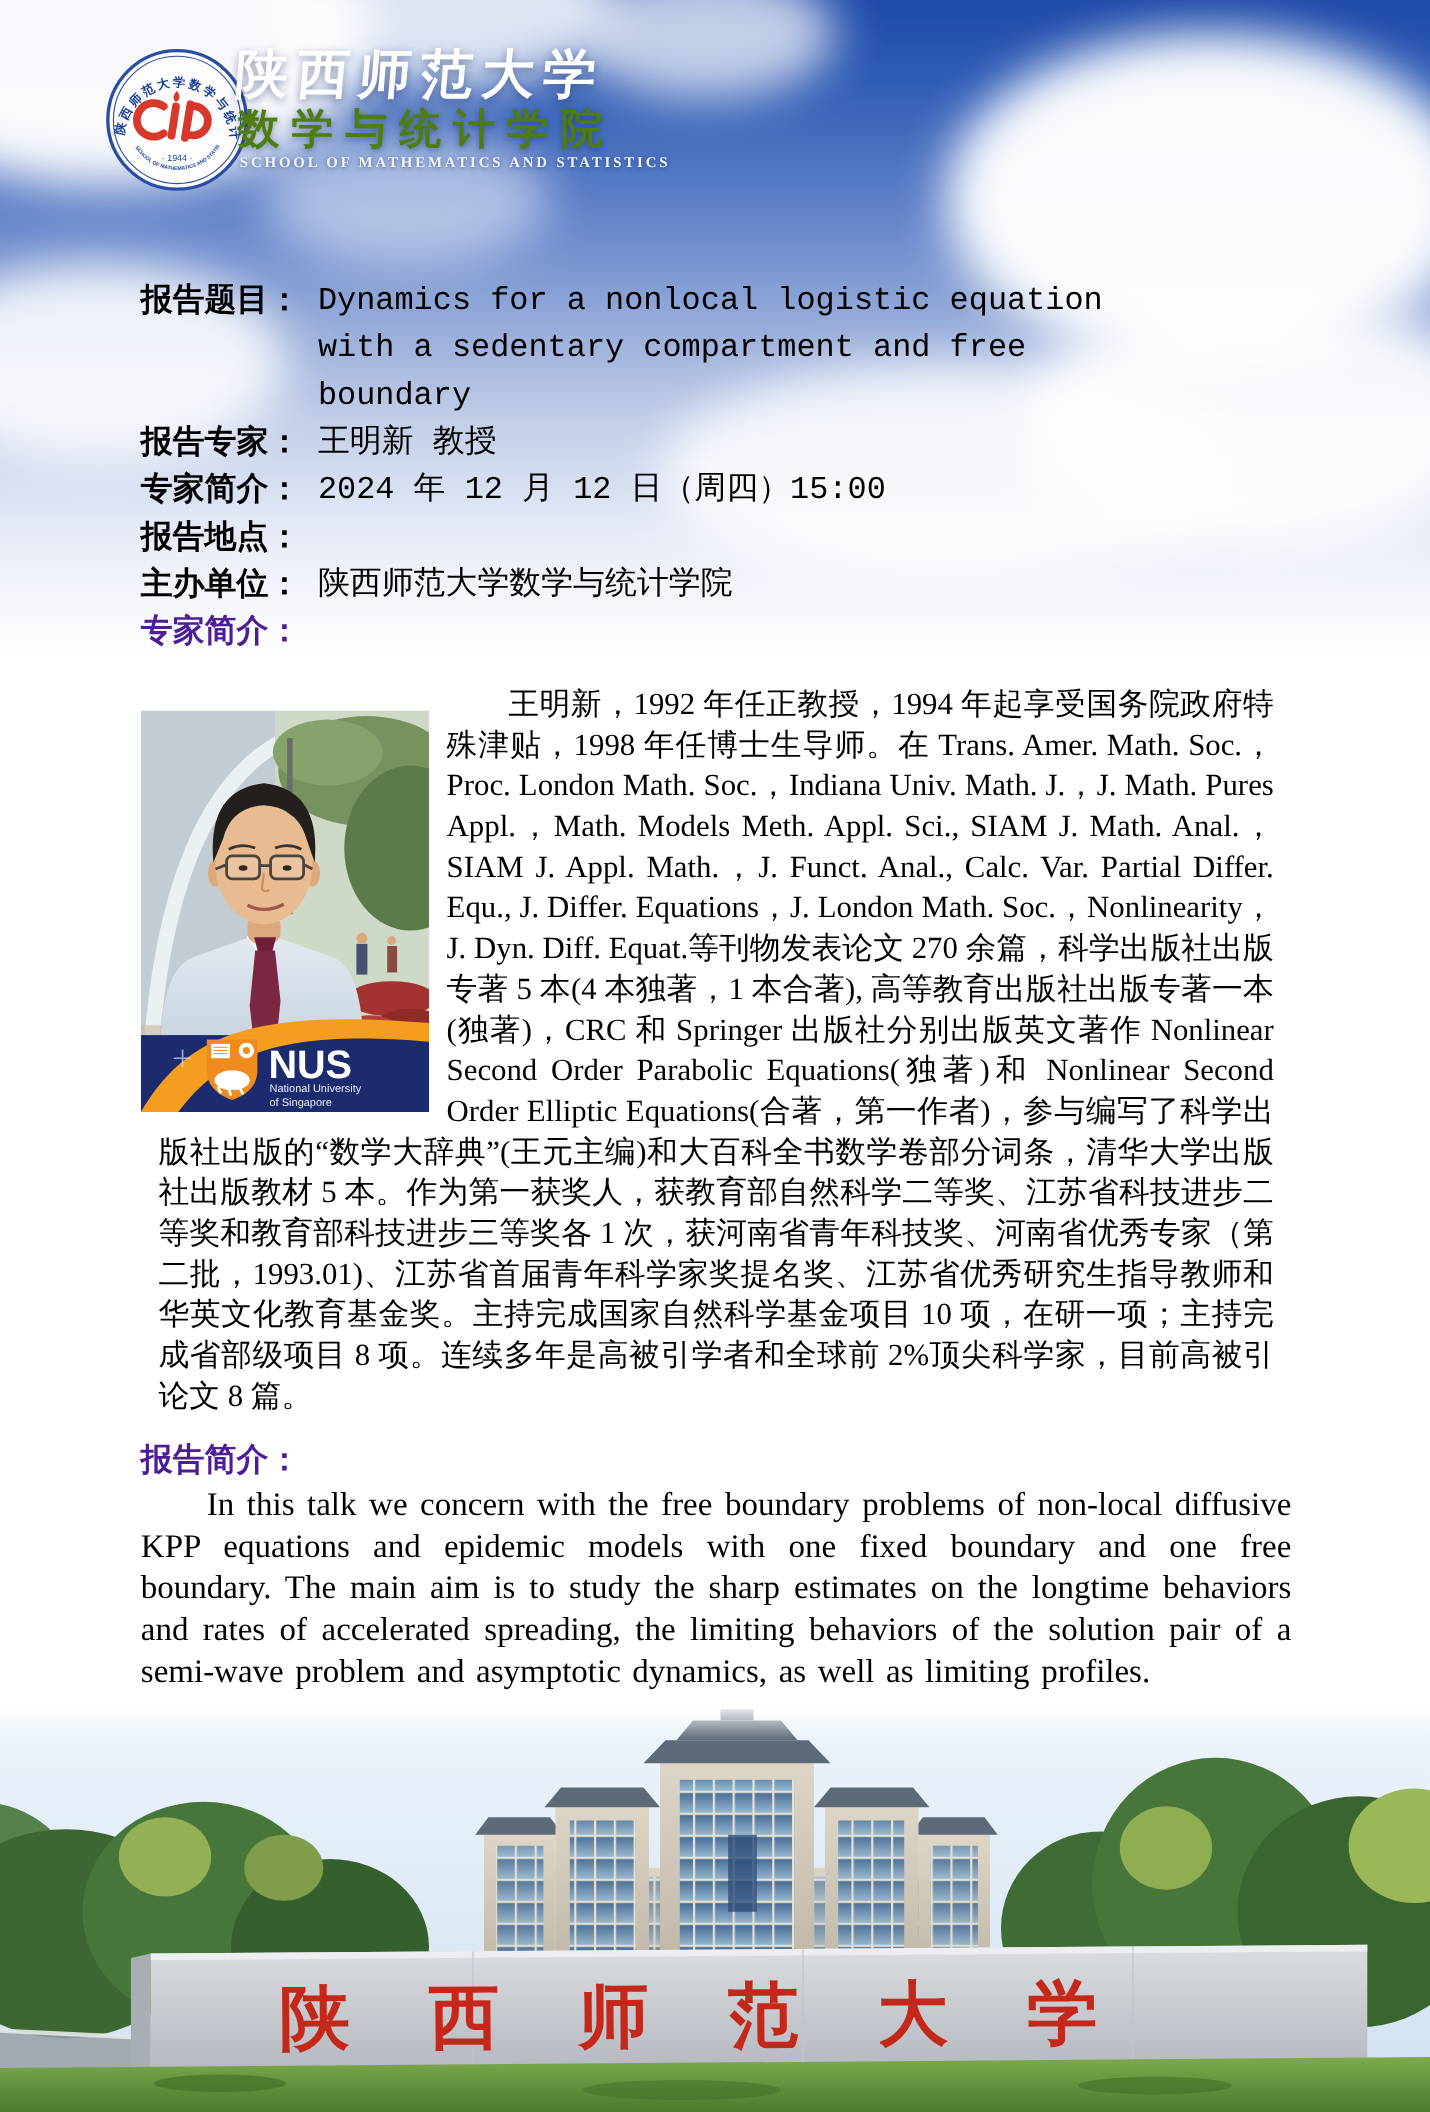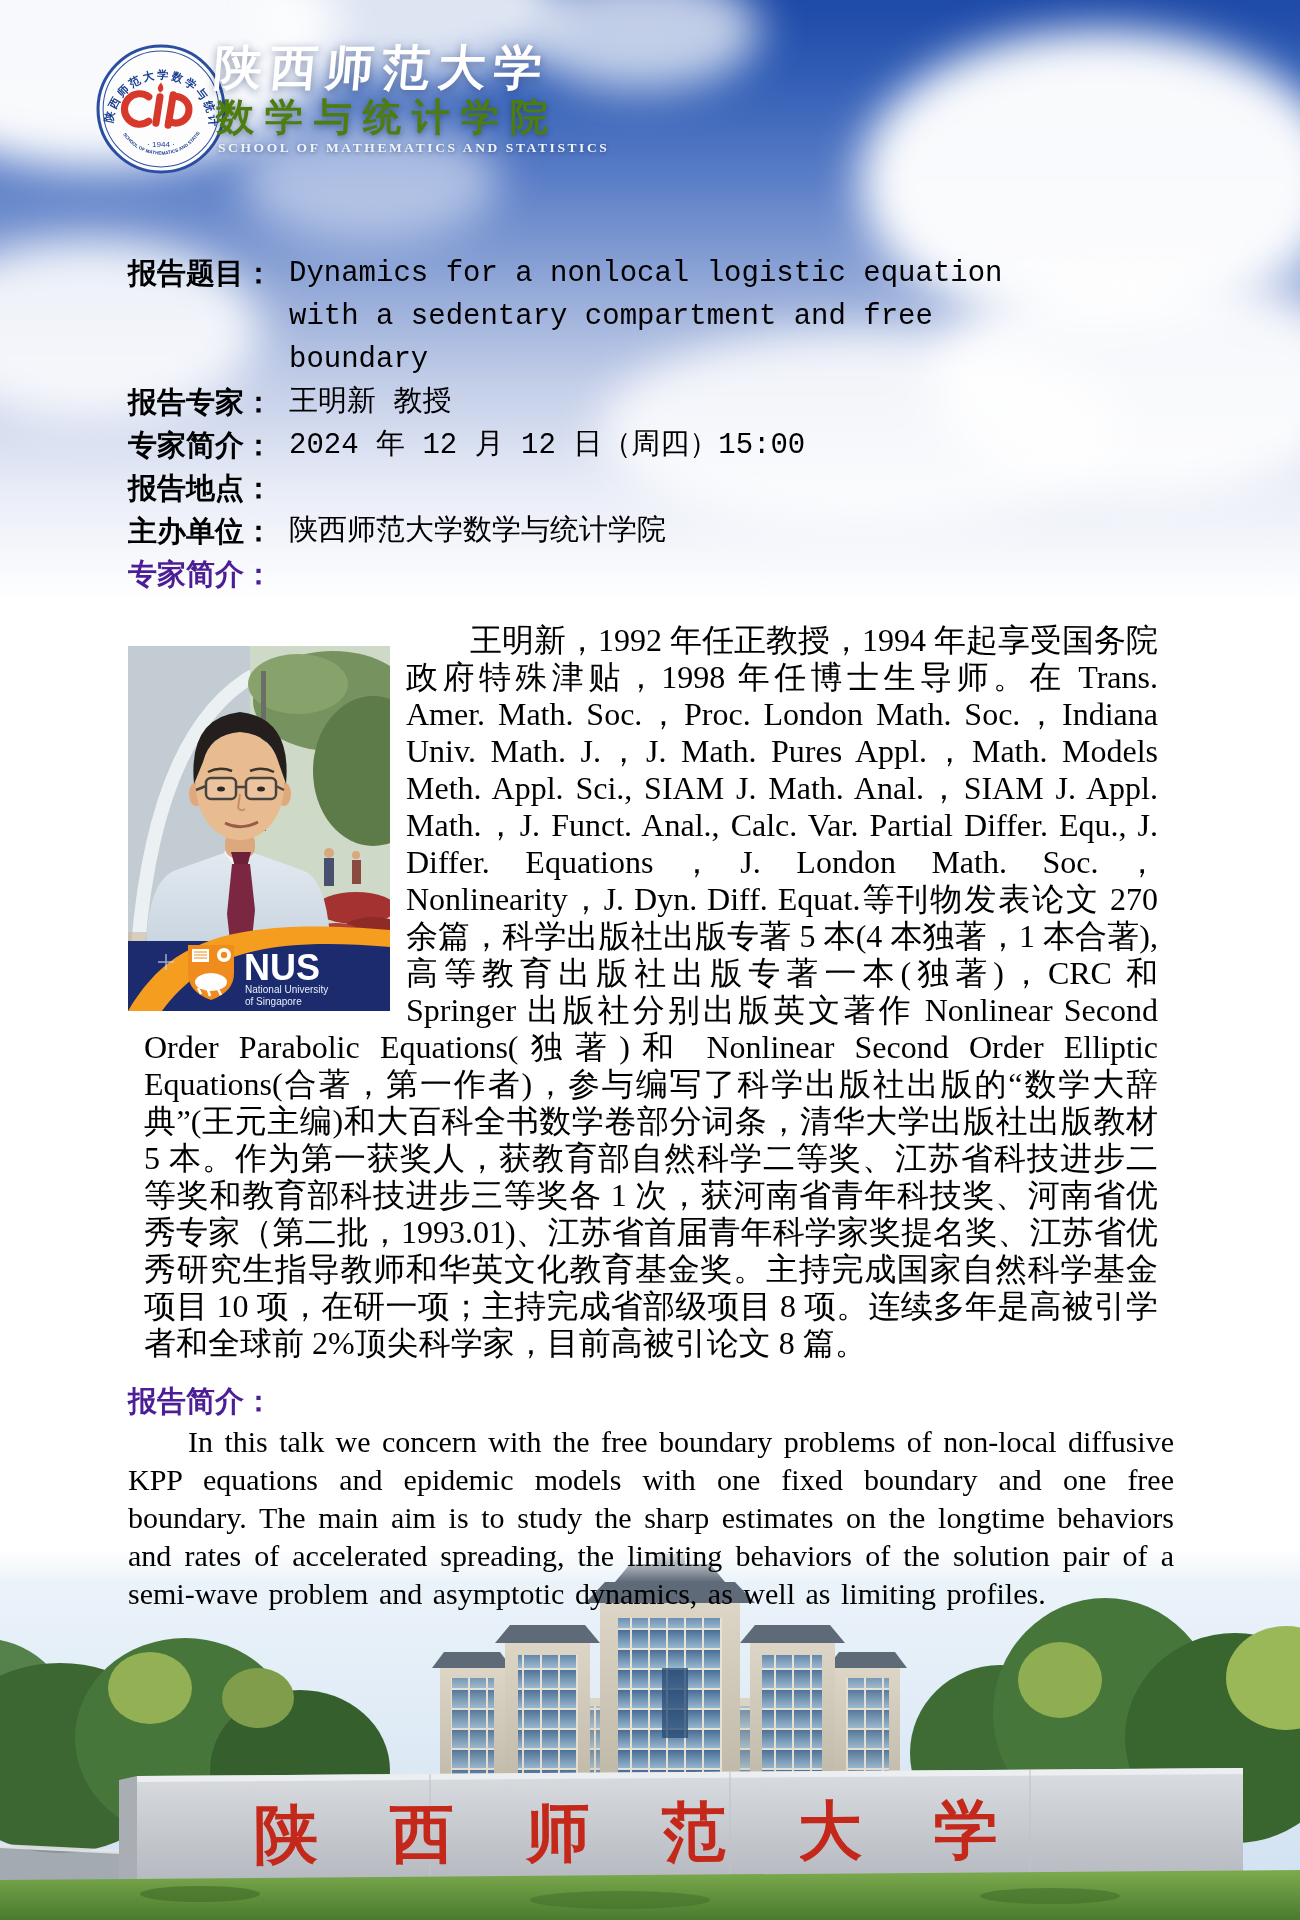--- a/index.html
+++ b/index.html
@@ -35,21 +35,21 @@
   .content{position:absolute;left:128px;top:252px;width:1046px;color:#000;z-index:3;}
   .details .row{display:flex;align-items:flex-start;font-size:29px;line-height:43px;}
   .flabel{font-family:"Liberation Sans",sans-serif;font-weight:700;white-space:nowrap;color:#000;text-align:right;}
   .fvalue{font-family:Liberation Mono, monospace;margin-left:16px;}
   .fvalue.title{width:775px;}
   .section-heading{font-family:"Liberation Sans",sans-serif;font-weight:700;font-size:29px;line-height:43px;color:#4c1d95;}
 
   .bio{margin-top:26px;}
   .bio:after{content:"";display:block;clear:both;}
   .photo{float:left;width:262px;height:341px;margin:24px 16px 6px 0;}
-  .bio-text{margin:16px;font-size:32px;line-height:37px;text-align:justify;text-indent:2em;
+  .bio-text{margin:16px;font-size:28px;line-height:37px;text-align:justify;text-indent:2em;
             font-family:"Liberation Serif",serif;}
   .abstract-heading{margin-top:2px;}
   .abstract-text{margin:0;font-size:30px;line-height:38px;text-align:justify;text-indent:2em;
                  word-spacing:3px;font-family:"Liberation Serif",serif;}
 
   
   .campus{position:absolute;left:0;bottom:0;width:1300px;height:372px;}
   .campus svg{display:block;}
 </style>
 </head>

